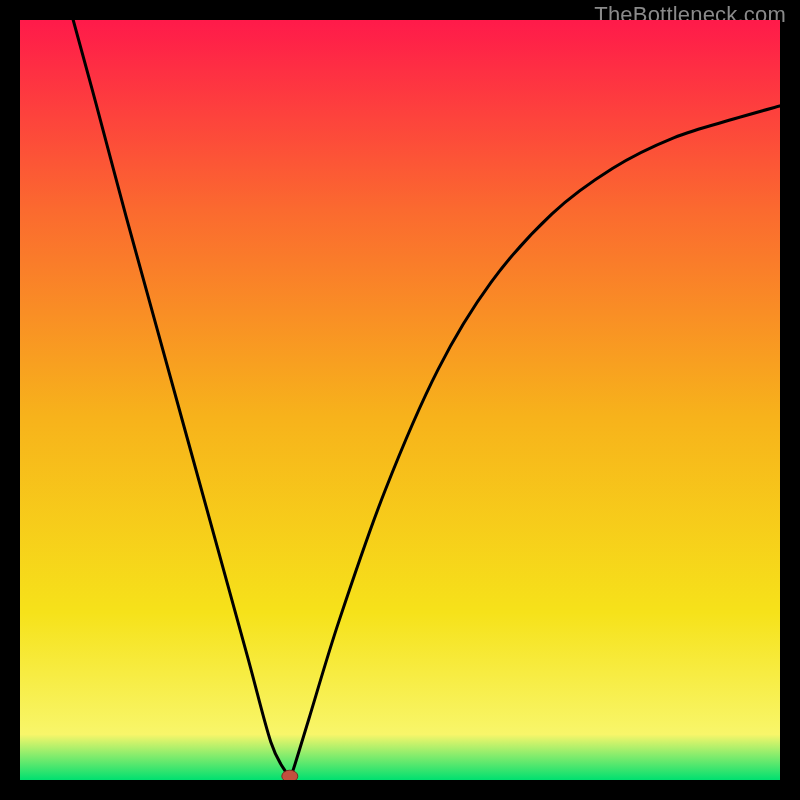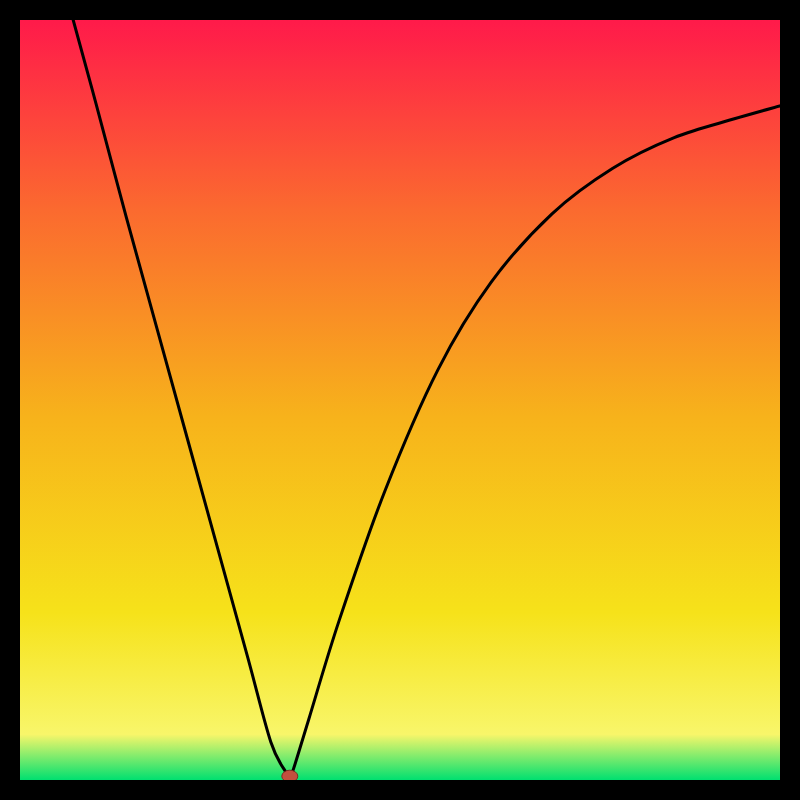--- a/index.html
+++ b/index.html
@@ -37,20 +37,21 @@
   svg.plot {
     width: 760px;
     height: 760px;
     display: block;
   }
 </style>
 </head>
 <body>
 <div class="root">
 
+  <div class="watermark">TheBottleneck.com</div>
 
   <div class="plot-wrap">
     <svg class="plot" viewBox="0 0 760 760">
       <defs>
         <linearGradient id="bgGrad" x1="0" y1="0" x2="0" y2="1">
           <stop id="g0" offset="0%" stop-color="#ff1a4a"></stop>
           <stop id="g1" offset="25%" stop-color="#fb6a2f"></stop>
           <stop id="g2" offset="52%" stop-color="#f7b21b"></stop>
           <stop id="g3" offset="78%" stop-color="#f6e21a"></stop>
           <stop id="g4" offset="94%" stop-color="#f8f66a"></stop>

